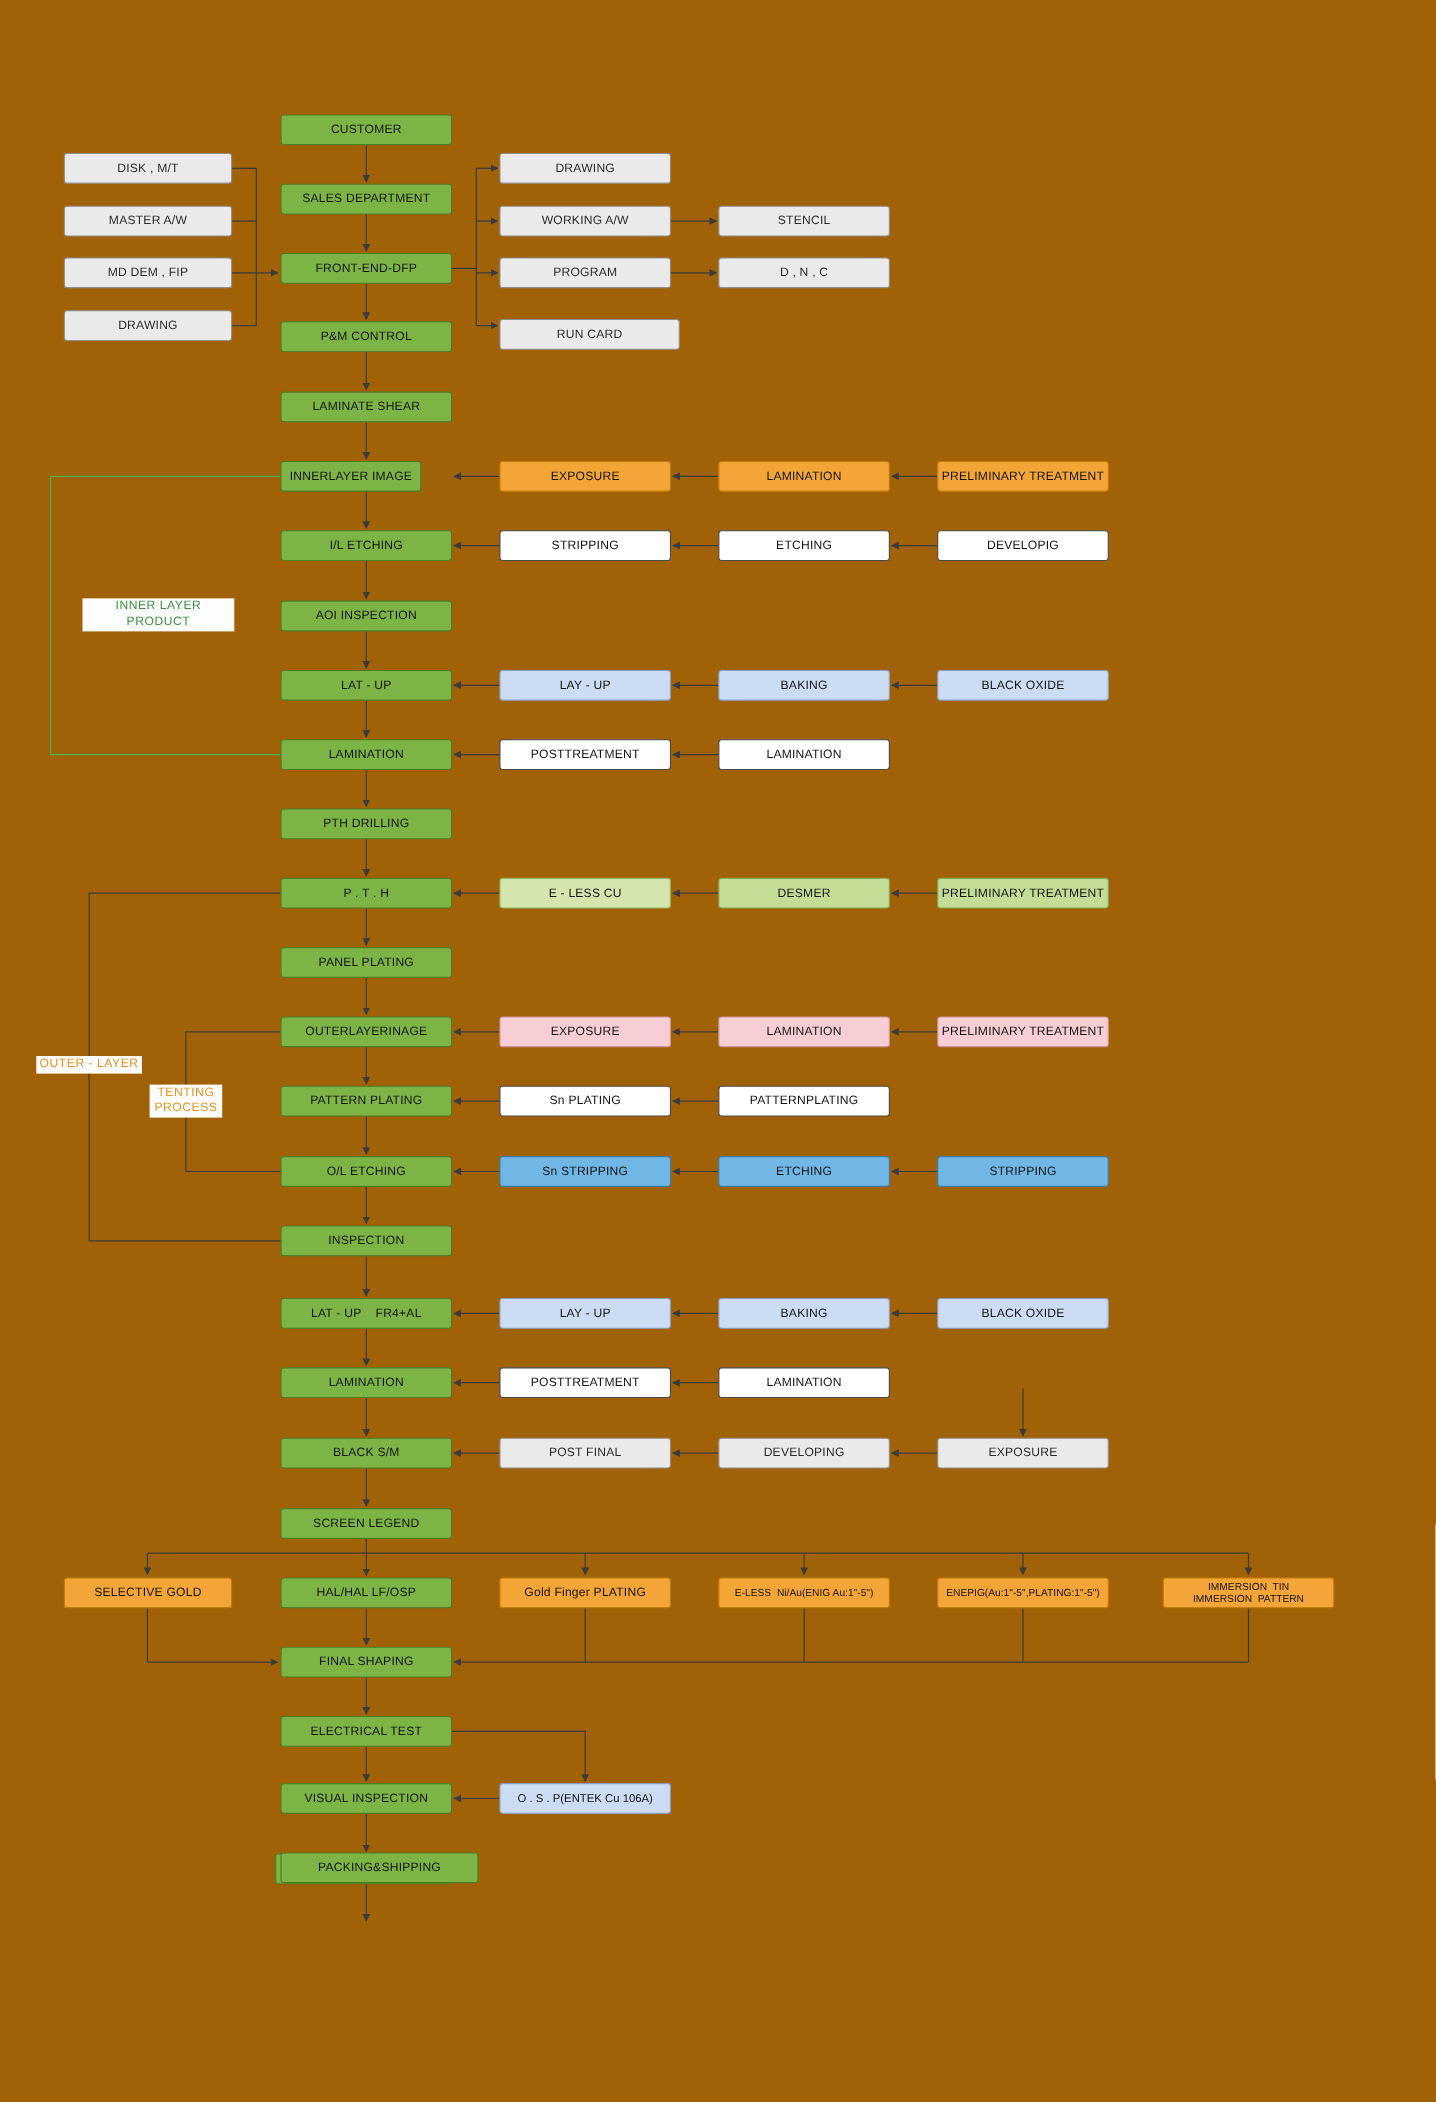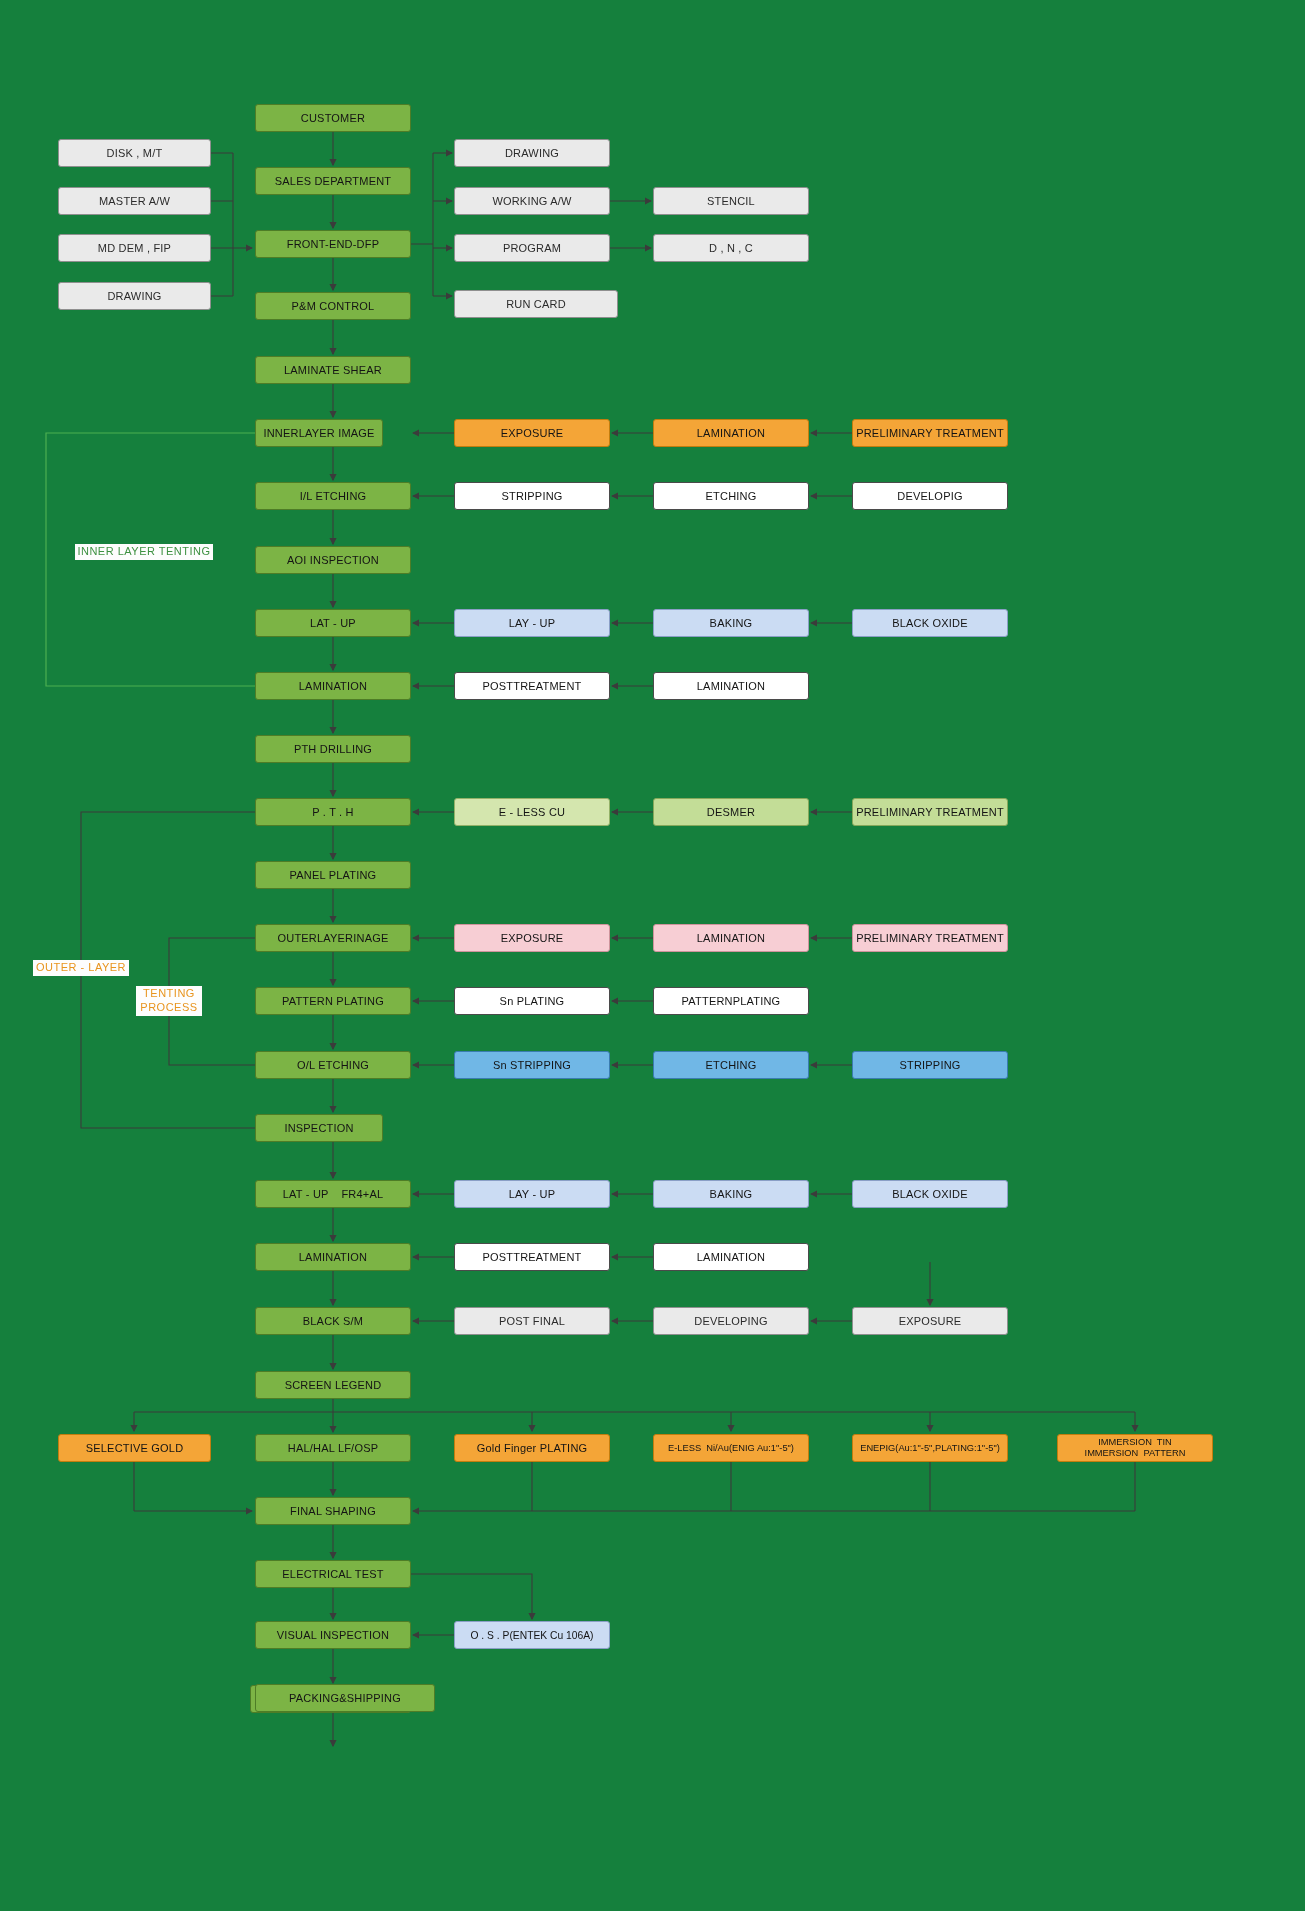--- a/index.html
+++ b/index.html
@@ -1,17 +1,17 @@
 <!DOCTYPE html>
 <html><head>
 <meta charset="utf-8">
 <style>
   * { box-sizing: border-box; margin: 0; padding: 0; }
   html,body { background:#FDFDFD; font-family:"Liberation Sans", sans-serif; }
-  .canvas { position:relative; width:1305px; height:1911px; background:#15803d; overflow:hidden; }
+  .canvas { position:relative; width:1305px; height:1911px; background:#a16207; overflow:hidden; }
   svg.wires { position:absolute; left:0; top:0; width:1305px; height:1911px; }
   .pl  { fill:none; stroke:#3B3B3B; stroke-width:1.1; }
   .plg { fill:none; stroke:#4CAF50; stroke-width:1.2; }
   .ar  { fill:none; stroke:#3B3B3B; stroke-width:1.1; marker-end:url(#arr); }
   .node {
     position:absolute; height:28px; padding:0 2px;
     display:flex; align-items:center; justify-content:center;
     font-size:11px; letter-spacing:0.2px; color:#141414;
     border:1px solid #555; border-radius:3px;
     white-space:pre; text-align:center;
@@ -179,21 +179,21 @@
   <div class="node pink" style="left:454px;top:924px;width:156px">EXPOSURE</div>
   <div class="node pink" style="left:653px;top:924px;width:156px">LAMINATION</div>
   <div class="node pink" style="left:852px;top:924px;width:156px">PRELIMINARY TREATMENT</div>
   <div class="node green" style="left:255px;top:987px;width:156px">PATTERN PLATING</div>
   <div class="node white" style="left:454px;top:987px;width:156px">Sn PLATING</div>
   <div class="node white" style="left:653px;top:987px;width:156px">PATTERNPLATING</div>
   <div class="node green" style="left:255px;top:1051px;width:156px">O/L ETCHING</div>
   <div class="node midblue" style="left:454px;top:1051px;width:156px">Sn STRIPPING</div>
   <div class="node midblue" style="left:653px;top:1051px;width:156px">ETCHING</div>
   <div class="node midblue" style="left:852px;top:1051px;width:156px">STRIPPING</div>
-  <div class="node green" style="left:255px;top:1114px;width:128px">INSPECTION</div>
+  <div class="node green" style="left:255px;top:1114px;width:156px">INSPECTION</div>
 
   <div class="node green" style="left:255px;top:1180px;width:156px">LAT - UP    FR4+AL</div>
   <div class="node lightblue" style="left:454px;top:1180px;width:156px">LAY - UP</div>
   <div class="node lightblue" style="left:653px;top:1180px;width:156px">BAKING</div>
   <div class="node lightblue" style="left:852px;top:1180px;width:156px">BLACK OXIDE</div>
   <div class="node green" style="left:255px;top:1243px;width:156px">LAMINATION</div>
   <div class="node white" style="left:454px;top:1243px;width:156px">POSTTREATMENT</div>
   <div class="node white" style="left:653px;top:1243px;width:156px">LAMINATION</div>
   <div class="node green" style="left:255px;top:1307px;width:156px">BLACK S/M</div>
   <div class="node gray" style="left:454px;top:1307px;width:156px">POST FINAL</div>
@@ -211,20 +211,20 @@
     <span>IMMERSION  PATTERN</span>
   </div>
 
   <div class="node green" style="left:255px;top:1497px;width:156px">FINAL SHAPING</div>
   <div class="node green" style="left:255px;top:1560px;width:156px">ELECTRICAL TEST</div>
   <div class="node green" style="left:255px;top:1621px;width:156px">VISUAL INSPECTION</div>
   <div class="node lightblue small2" style="left:454px;top:1621px;width:156px">O . S . P(ENTEK Cu 106A)</div>
   <div class="node green" style="left:250px;top:1685px;width:161px">O . Q . C .</div>
   <div class="node green" style="left:255px;top:1684px;width:180px">PACKING&amp;SHIPPING</div>
 
-  <div class="flow-label label-green" style="left:75px;top:544px;width:138px">INNER LAYER TENTING</div>
+  <div class="flow-label label-green" style="left:75px;top:544px;width:138px">INNER LAYER PRODUCT</div>
   <div class="flow-label label-orange" style="left:33px;top:960px;width:96px">OUTER - LAYER</div>
   <div class="flow-label label-orange" style="left:136px;top:986px;width:66px">
     <div>TENTING</div>
     <div>PROCESS</div>
   </div>
 
 </div>
 
 </body></html>

